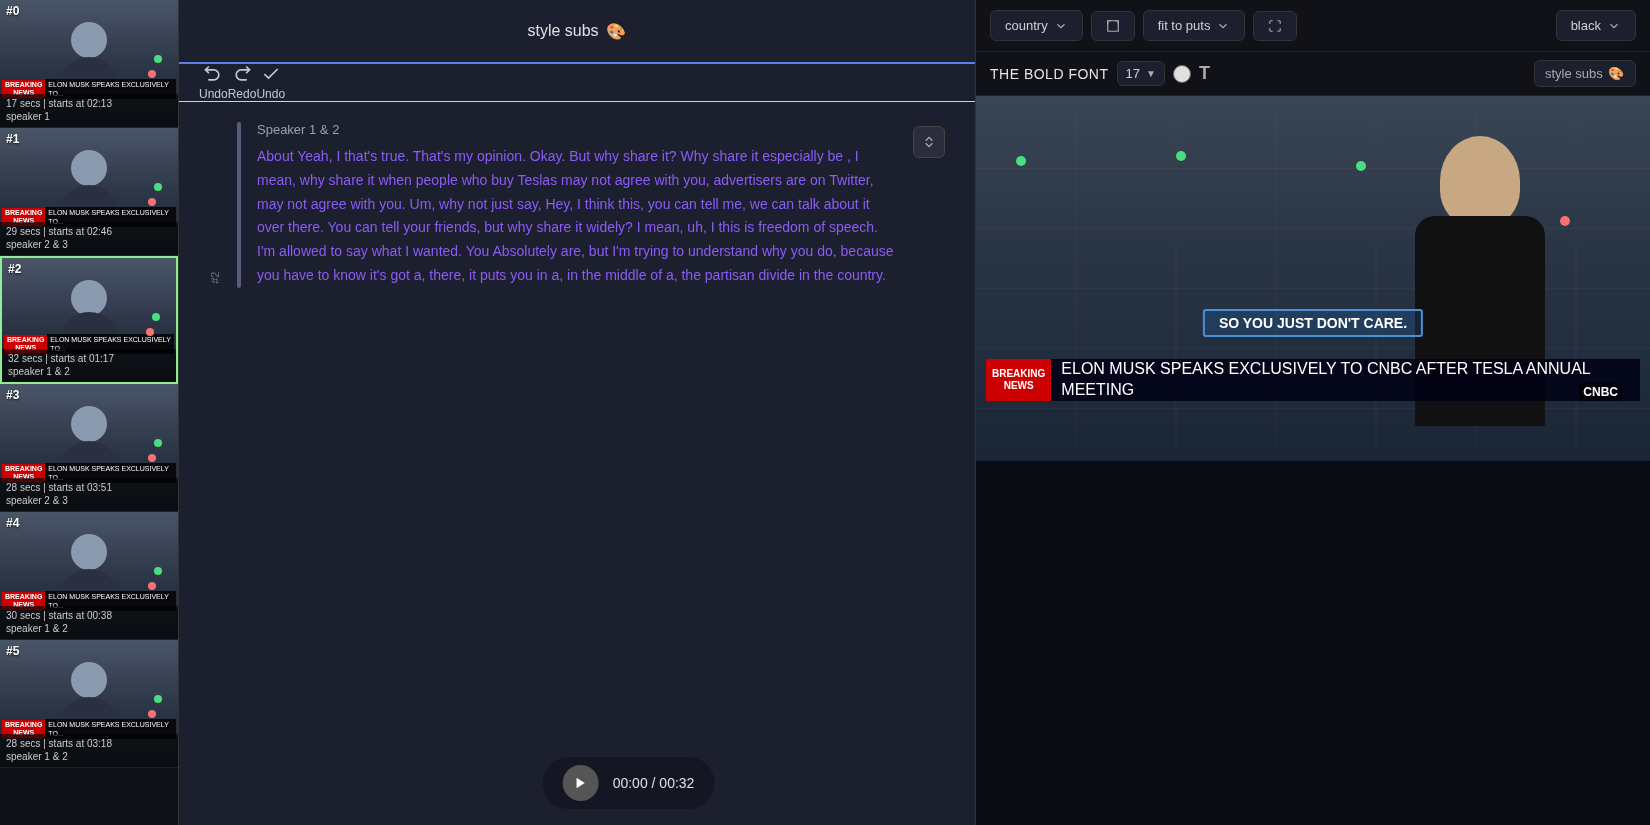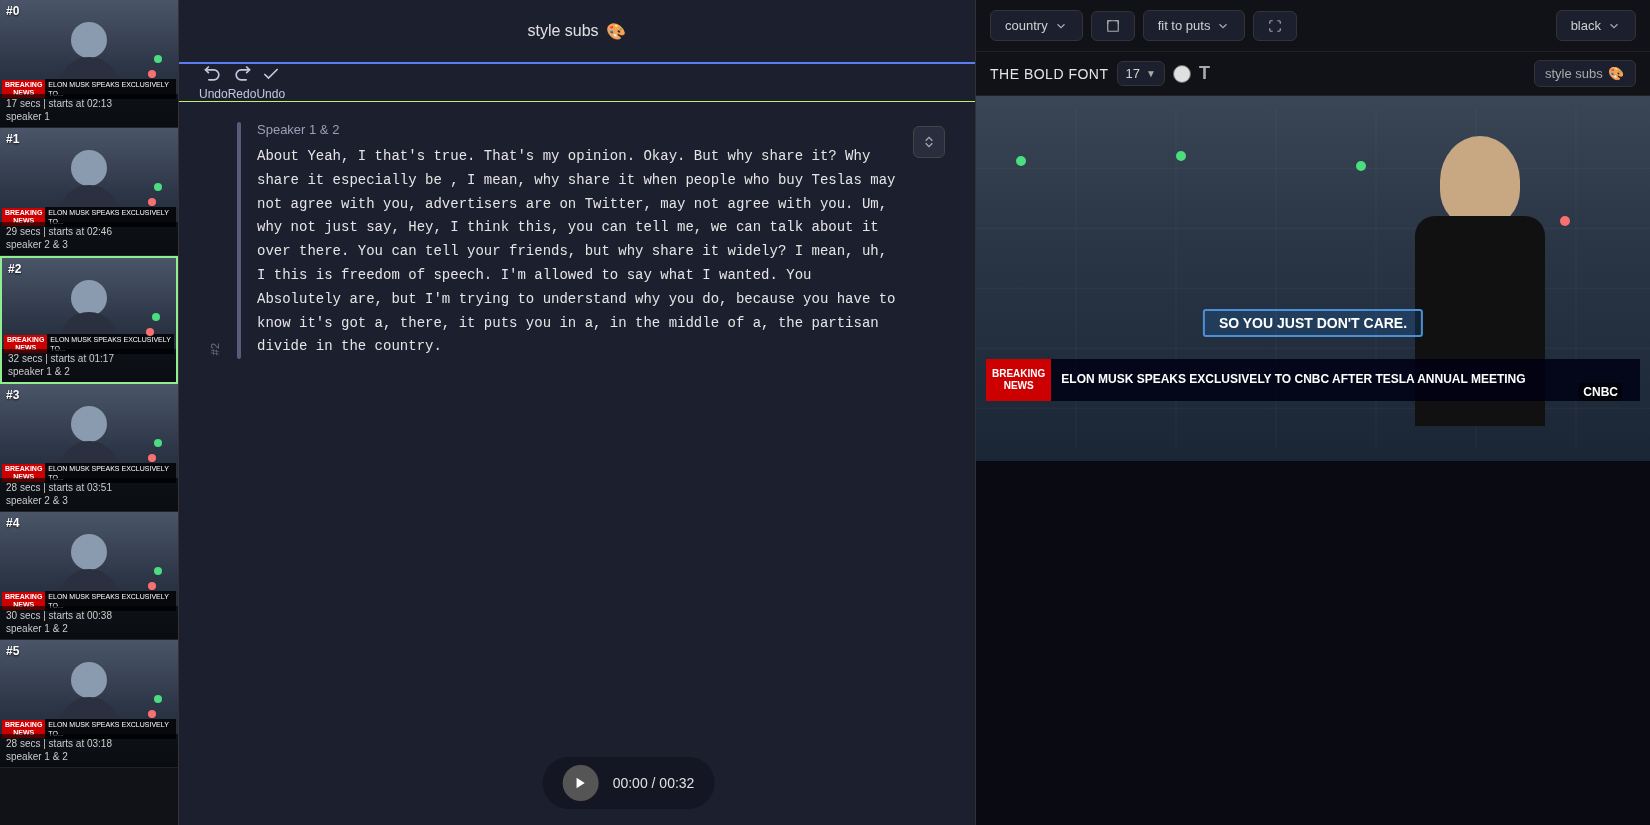--- a/index.html
+++ b/index.html
@@ -250,24 +250,23 @@
     .transcript-content {
       flex: 1;
     }
     .speaker-name {
       font-size: 13px;
       color: #9aa0b4;
       margin-bottom: 8px;
     }
     .transcript-text {
       font-size: 14px;
-      color: #e5e5e5;
+      color: #8b5cf6;
       line-height: 1.7;
       outline: none;
-      font-family: Liberation Mono, monospace;
     }
     .transcript-scroll-btn {
       width: 32px;
       height: 32px;
       background: #2a2d3e;
       border: 1px solid #444;
       border-radius: 6px;
       display: flex;
       align-items: center;
       justify-content: center;
@@ -460,22 +459,22 @@
       display: flex;
       flex-direction: column;
       align-items: center;
       justify-content: center;
       line-height: 1.2;
       min-width: 52px;
     }
     .news-text-box {
       background: rgba(0,0,20,0.85);
       color: #fff;
-      font-size: 12px;
-      font-weight: 700;
+      font-size: 16px;
+      font-weight: 400;
       padding: 4px 10px;
       flex: 1;
       display: flex;
       align-items: center;
       line-height: 1.3;
     }
     .subtitle-overlay {
       position: absolute;
       bottom: 124px;
       left: 50%;

